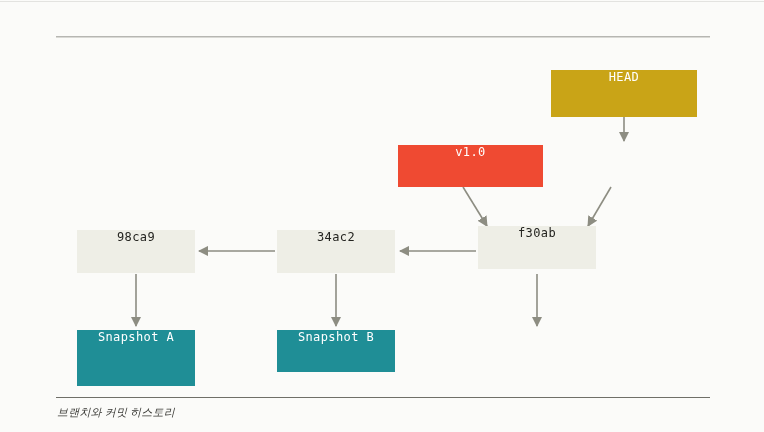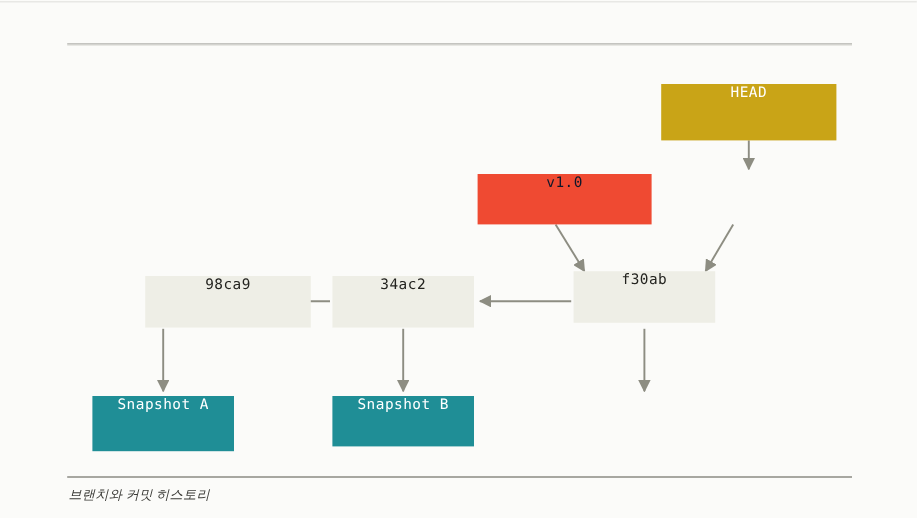--- a/index.html
+++ b/index.html
@@ -83,21 +83,21 @@
     letter-spacing: 0.4px;
     white-space: nowrap;
     user-select: none;
   }
   .node-head {
     background: #c9a417;
     color: #ffffff;
   }
   .node-branch {
     background: #ef4a32;
-    color: #0f172a;
+    color: #ffffff;
   }
   .node-commit {
     background: #eeeee6;
     color: #23231f;
   }
   .node-snapshot {
     background: #1f8e96;
     color: #ffffff;
   }
 </style>
@@ -136,31 +136,31 @@
     </svg>
 
     <div class="node node-head" style="left:551px; top:70px; width:146px; height:47px;">
       <span>HEAD</span>
     </div>
 
     <div class="node node-branch" style="left:398px; top:145px; width:145px; height:42px;">
       <span>v1.0</span>
     </div>
 
-    <div class="node node-commit" style="left:77px; top:230px; width:138px; height:43px;margin-left:44px;">
+    <div class="node node-commit" style="left:77px; top:230px; width:118px; height:43px;">
       <span>98ca9</span>
     </div>
     <div class="node node-commit" style="left:277px; top:230px; width:118px; height:43px;">
       <span>34ac2</span>
     </div>
     <div class="node node-commit" style="left:478px; top:226px; width:118px; height:43px;">
       <span>f30ab</span>
     </div>
 
-    <div class="node node-snapshot" style="left:77px; top:330px; width:118px; height:46px;">
+    <div class="node node-snapshot" style="left:77px; top:330px; width:118px; height:56px;">
       <span>Snapshot A</span>
     </div>
     <div class="node node-snapshot" style="left:277px; top:330px; width:118px; height:42px;">
       <span>Snapshot B</span>
     </div>
 
   </div>
 
   <div class="rule-bottom"></div>
 

